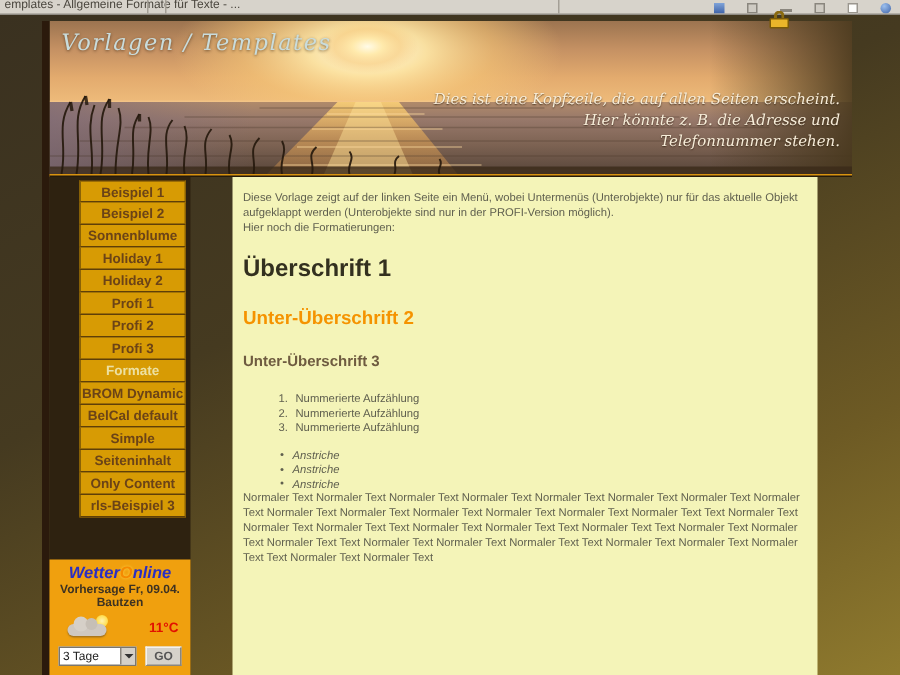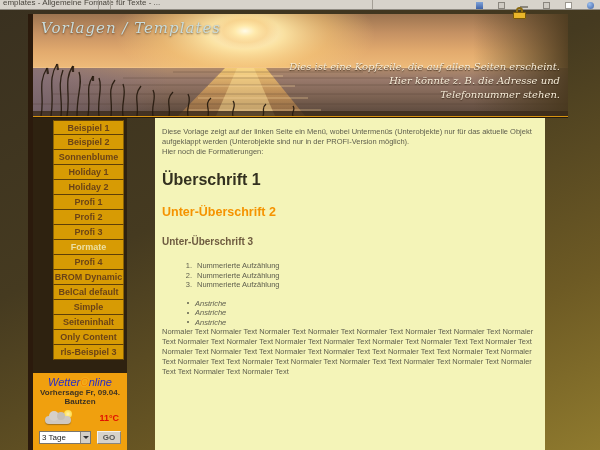--- a/index.html
+++ b/index.html
@@ -43,21 +43,21 @@
   .menu{margin:2px 3px 0 0;padding-left:20px;}
   .menu-item{height:15px;line-height:14px;background:#d79b04;border-bottom:1px solid #5e3f08;
              border-left:1px solid #8a6205;border-right:1px solid #8a6205;
              font-size:9px;font-weight:bold;color:#6b4317;text-align:center;cursor:pointer;}
   .menu-item:first-child{border-top:1px solid #5e3f08;}
   .menu-item.active{color:#ece0a2;}
 
   
   .weather{position:absolute;left:33px;top:373px;width:94px;height:77px;
            background:#f0a00e;padding-top:3px;text-align:center;}
-  .wlogo{font-size:11px;font-weight:normal;font-style:italic;color:#2a2ec4;line-height:12px;}
+  .wlogo{font-size:11px;font-weight:bold;font-style:italic;color:#2a2ec4;line-height:12px;}
   .wlogo .sun-o{color:#f58a00;text-shadow:0 0 2px #ffd34a;}
   .wline{font-size:8px;font-weight:bold;color:#3e3222;line-height:9px;}
   .wrow{position:relative;height:22px;margin-top:2px;}
   .cloudbox{position:absolute;left:12px;top:2px;width:30px;height:16px;}
   .sun-peek{position:absolute;right:3px;top:0;width:8px;height:8px;border-radius:50%;
             background:radial-gradient(#fff3b0,#ffd21e);}
   .cloud{position:absolute;left:0;bottom:2px;width:26px;height:8px;background:#cfc8c0;
          border-radius:5px;box-shadow:0 1px 1px rgba(90,70,40,.5);}
   .cloud:before{content:"";position:absolute;left:4px;top:-5px;width:10px;height:10px;
                 border-radius:50%;background:#d6d0c8;}
@@ -222,21 +222,20 @@
     <div class="menu">
       <div class="menu-item">Beispiel 1</div>
       <div class="menu-item">Beispiel 2</div>
       <div class="menu-item">Sonnenblume</div>
       <div class="menu-item">Holiday 1</div>
       <div class="menu-item">Holiday 2</div>
       <div class="menu-item">Profi 1</div>
       <div class="menu-item">Profi 2</div>
       <div class="menu-item">Profi 3</div>
       <div class="menu-item active">Formate</div>
-      <div class="menu-item">Profi 4</div>
       <div class="menu-item">BROM Dynamic</div>
       <div class="menu-item">BelCal default</div>
       <div class="menu-item">Simple</div>
       <div class="menu-item">Seiteninhalt</div>
       <div class="menu-item">Only Content</div>
       <div class="menu-item">rls-Beispiel 3</div>
     </div>
   </div>
 
   <div class="weather">

